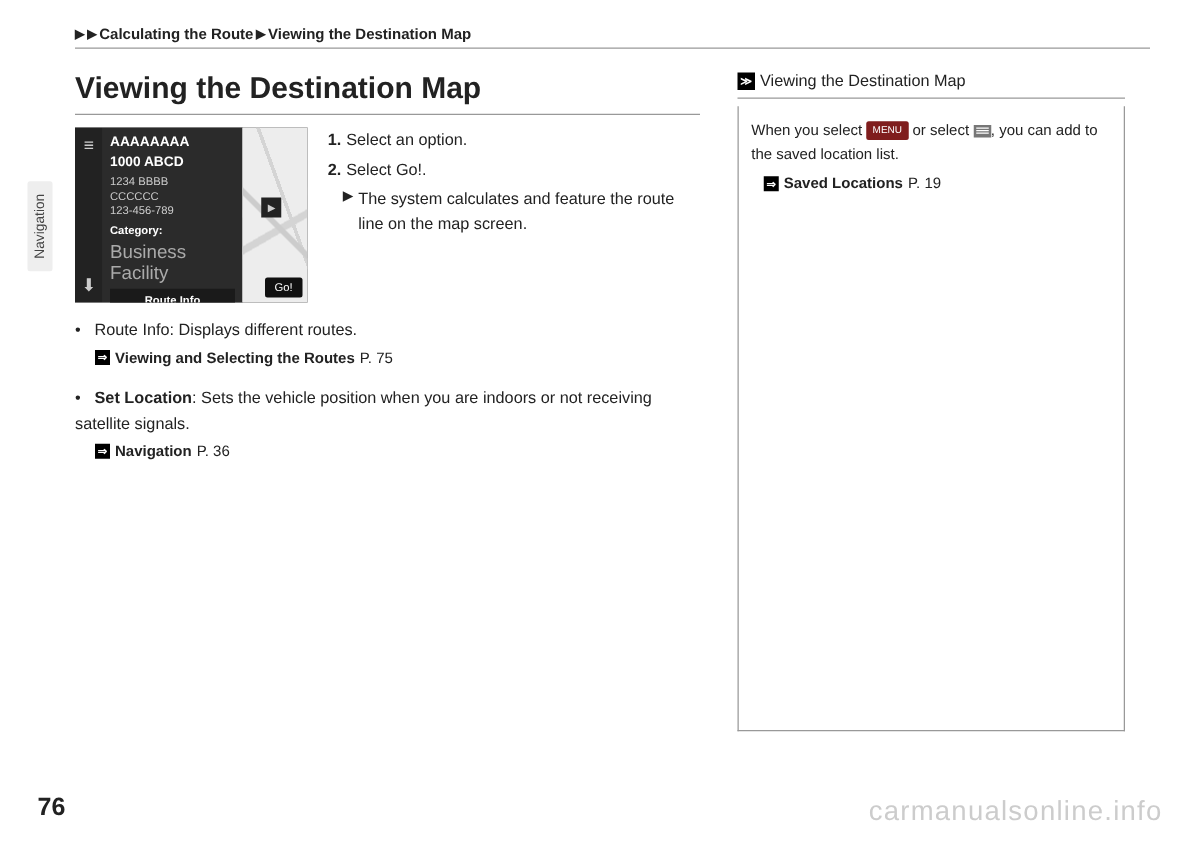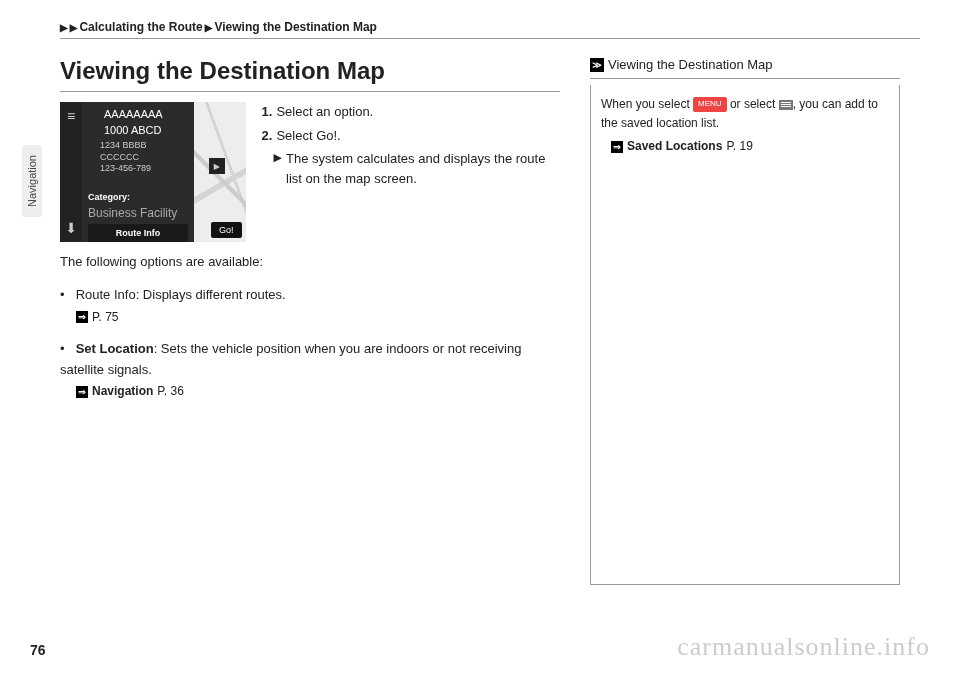--- a/index.html
+++ b/index.html
@@ -49,24 +49,24 @@
     .hr-section { border: none; border-top: 1px solid #999; margin-bottom: 10px; }
 
     .screenshot-row { display: flex; gap: 16px; margin-bottom: 10px; }
     .nav-screenshot {
       width: 260px; height: 140px; background: #333; position: relative;
       display: flex; color: #fff; font-size: 10px; overflow: hidden;
     }
     .ns-side { width: 22px; background: #222; display: flex; flex-direction: column; align-items: center; justify-content: space-between; padding: 6px 0; }
     .ns-side div { color: #ccc; font-size: 14px; }
     .ns-info { width: 112px; background: #2b2b2b; padding: 6px 6px; display:flex; flex-direction:column; gap:4px; }
-    .ns-title { font-size: 11px; font-weight: normal; margin-left: 16px; }
-    .ns-sub { font-size: 9px; color: #ccc; line-height: 1.3; margin-left: 12px; }
-    .ns-cat-label { font-size: 9px; color: #fff; font-weight: bold; margin-top: 13px;}
-    .ns-cat-val { font-size: 12px; color: #aaa; }
+    .ns-title { font-size: 11px; font-weight: bold; }
+    .ns-sub { font-size: 9px; color: #ccc; line-height: 1.3; }
+    .ns-cat-label { font-size: 9px; color: #fff; font-weight: bold; margin-top: 0;}
+    .ns-cat-val { font-size: 15px; color: #aaa; }
     .ns-route { background: #1a1a1a; margin-top: auto; padding: 4px; }
     .ns-route-t { font-size: 9px; font-weight: bold; text-align: center; }
     .ns-route-s { font-size: 8px; color: #bbb; margin-top: 20px; }
     .ns-map { flex: 1; background: #e8e8e8; position: relative; }
     .ns-map::before {
       content:''; position:absolute; inset:0;
       background: linear-gradient(45deg, transparent 45%, #ccc 45%, #ccc 48%, transparent 48%),
                   linear-gradient(-30deg, transparent 40%, #d4d4d4 40%, #d4d4d4 44%, transparent 44%),
                   linear-gradient(70deg, transparent 60%, #d4d4d4 60%, #d4d4d4 63%, transparent 63%);
       background-color:#ededed;
@@ -88,26 +88,26 @@
     .link-row { display: flex; align-items: center; gap: 4px; margin-left: 16px; margin-top: 2px; font-size: 12px; }
     .link-icon { display:inline-flex; width:12px; height:12px; background:#000; color:#fff; align-items:center; justify-content:center; font-size:9px; font-weight:bold; }
     .link-text { font-weight: bold; }
     .link-page { font-weight: normal; }
     .indent-text { margin-left: 14px; display:block; margin-top:4px; }
 
     .sidebar-hr { border: none; border-top: 1px solid #999; margin-bottom: 6px; }
     .sidebar-title-row { display: flex; align-items: center; gap: 4px; font-size: 13px; margin-bottom: 6px; }
     .sb-icon { display:inline-flex; width:14px; height:14px; background:#000; color:#fff; align-items:center; justify-content:center; font-size:9px; font-weight:bold; }
     .sidebar-box { border: 1px solid #999; border-top: none; padding: 10px 10px; font-size: 12px; line-height: 1.6; min-height: 500px; }
-    .menu-btn { display:inline-block; background:#ef4444; color:#fff; font-size:8px; padding:1px 5px; border-radius:2px; vertical-align:middle; }
+    .menu-btn { display:inline-block; background:#7f1d1d; color:#fff; font-size:8px; padding:1px 5px; border-radius:2px; vertical-align:middle; }
     .list-icon { display:inline-block; width:14px; height:10px; background:#777; vertical-align:middle; position:relative; }
     .list-icon::before { content:''; position:absolute; left:2px; right:2px; top:2px; height:1px; background:#fff; box-shadow: 0 2px 0 #fff, 0 4px 0 #fff; }
 
-    .page-num { position: absolute; left: 30px; bottom: 20px; font-size: 14px; font-weight: bold; }
-    .watermark { position: absolute; right: 30px; bottom: 16px; font-size: 26px; color: #ccc; font-weight: 300; letter-spacing: 1px; font-family: Liberation Serif, serif; }
+    .page-num { position: absolute; left: 30px; bottom: 20px; font-size: 20px; font-weight: bold; }
+    .watermark { position: absolute; right: 30px; bottom: 16px; font-size: 22px; color: #ccc; font-weight: 300; letter-spacing: 1px; }
   </style>
 </head>
 <body>
 
 <div class="page">
   <div class="breadcrumb">
     <span class="bc-arrow">▶</span>
     <span class="bc-arrow">▶</span>
     <span>Calculating the Route</span>
     <span class="bc-arrow">▶</span>
@@ -158,33 +158,33 @@
             </li>
             <li>
               <span class="num">2.</span>
               <span>
                 <span>Select </span><span style="font-weight:normal">Go!</span><span>.</span>
               </span>
             </li>
           </ol>
           <div class="sub-step">
             <span class="tri">▶</span>
-            <span>The system calculates and displays the route list on the map screen.</span>
+            <span>The system calculates and feature the route line on the map screen.</span>
           </div>
         </div>
       </div>
 
       <div class="body-text">
-        <div>The following options are available:</div>
         <ul>
           <li>
             <span class="bullet">•</span>
             <span style="font-weight:normal">Route Info</span><span>: Displays different routes.</span>
             <div class="link-row">
               <span class="link-icon">⇒</span>
+              <span class="link-text">Viewing and Selecting the Routes</span>
               <span class="link-page">P. 75</span>
             </div>
           </li>
           <li>
             <span class="bullet">•</span>
             <span style="font-weight:bold">Set Location</span><span>: Sets the vehicle position when you are indoors or not receiving satellite signals.</span>
             <div class="link-row">
               <span class="link-icon">⇒</span>
               <span class="link-text">Navigation</span>
               <span class="link-page">P. 36</span>

